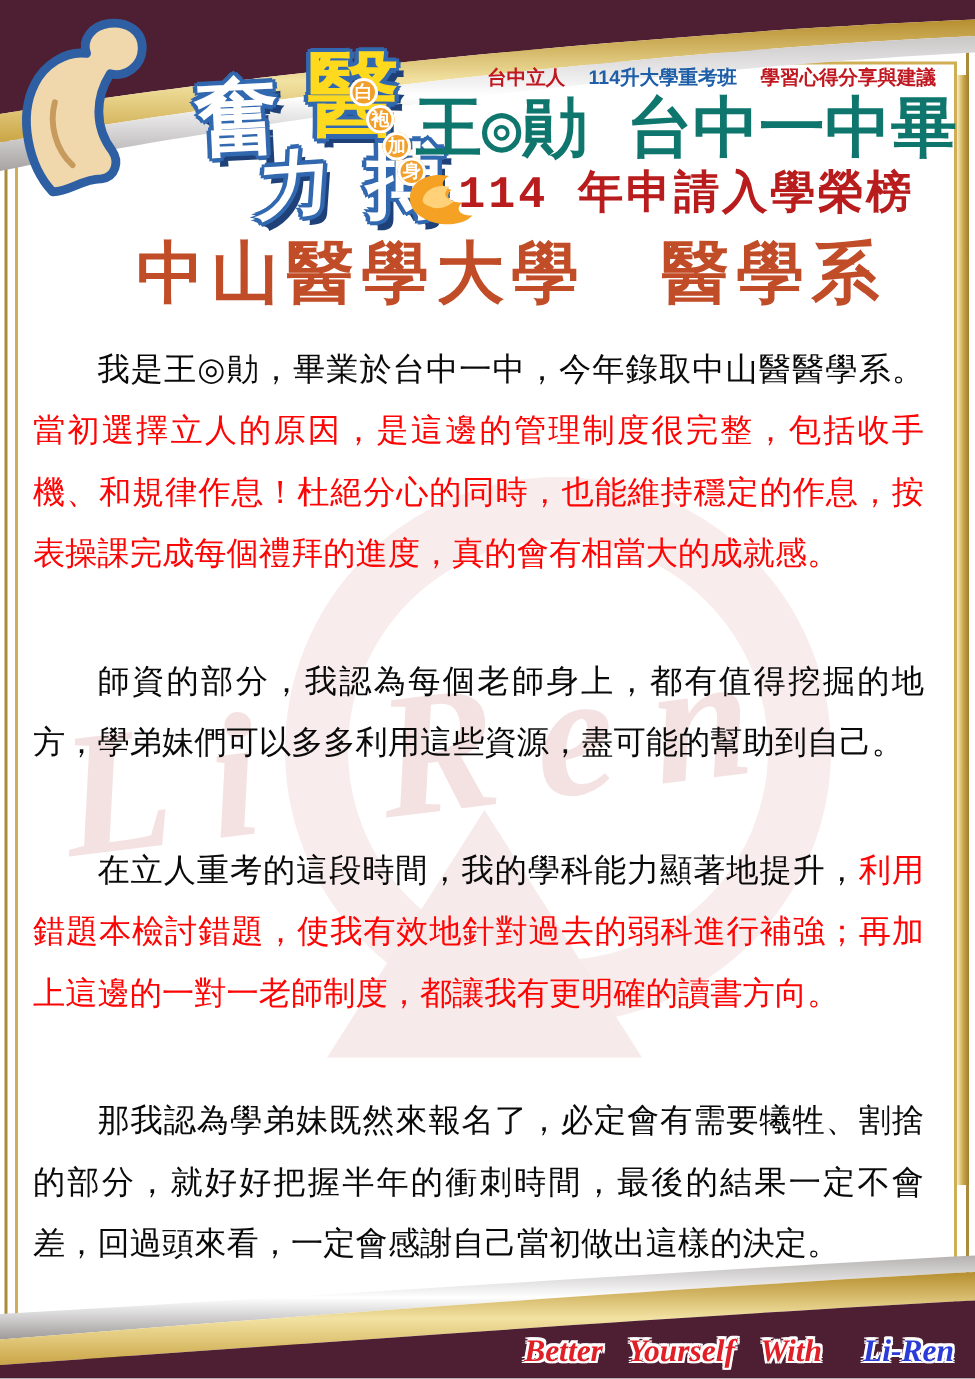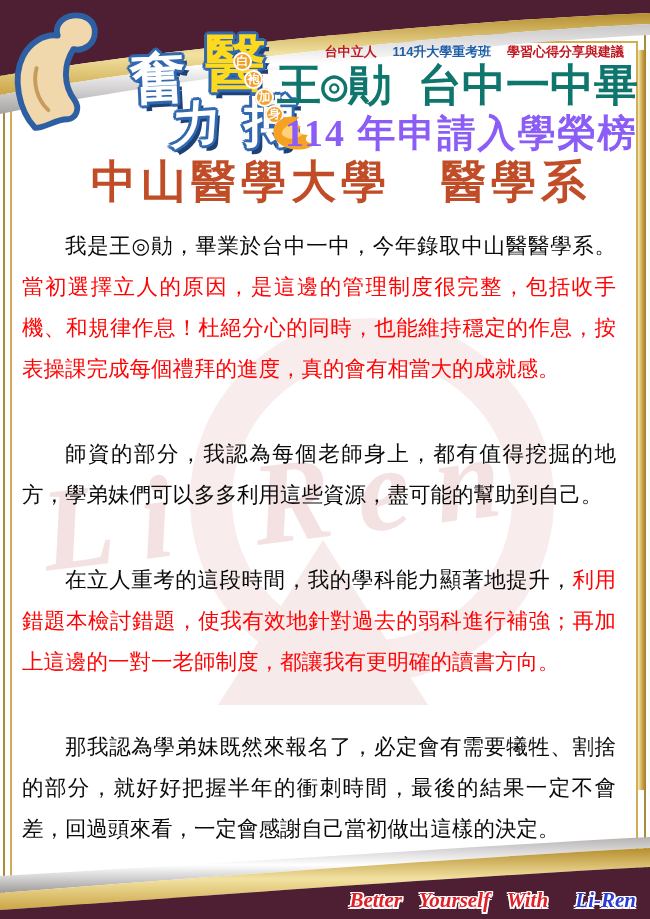--- a/index.html
+++ b/index.html
@@ -50,22 +50,22 @@
   .flame{position:absolute;left:270px;top:112px;width:52px;height:42px;transform:rotate(12deg);}
 
   
   .tagline{position:absolute;top:31px;right:26px;z-index:5;font-size:13px;font-weight:bold;white-space:nowrap;margin-top:12px;}
   .tagline .tag-red{color:#c01820;}
   .tagline .tag-blue{color:#1e5fa8;margin:0 12px;}
   .student-name{position:absolute;top:56px;right:12px;z-index:5;white-space:nowrap;
                 font-family:Liberation Mono, monospace;font-weight:bold;
                 font-size:44px;color:#0f766e;letter-spacing:0px;}
   .subtitle{position:absolute;top:108px;left:285px;width:345px;z-index:5;text-align:center;
-            font-family:Liberation Serif, serif;font-weight:bold;
-            font-size:38px;letter-spacing:2px;color:#8b5cf6;white-space:nowrap;}
+            font-family:Liberation Mono, monospace;font-weight:bold;
+            font-size:30px;letter-spacing:2px;color:#b91c1c;white-space:nowrap;}
   .school-title{position:absolute;top:152px;left:0;width:100%;z-index:5;text-align:center;
             font-family:"Liberation Serif","DejaVu Serif",serif;font-weight:bold;
             font-size:45px;letter-spacing:5px;color:#c14d28;white-space:nowrap;padding-left:16px;}
 
   
   .body-text{position:absolute;top:226px;left:22px;width:594px;z-index:5;
              font-size:21.5px;line-height:41px;color:#0a0a0a;
              text-align:justify;text-justify:inter-ideograph;}
   .body-text p{margin:0 0 44px 0;text-indent:2em;}
   .body-text .seg.red{color:#fe0505;}

